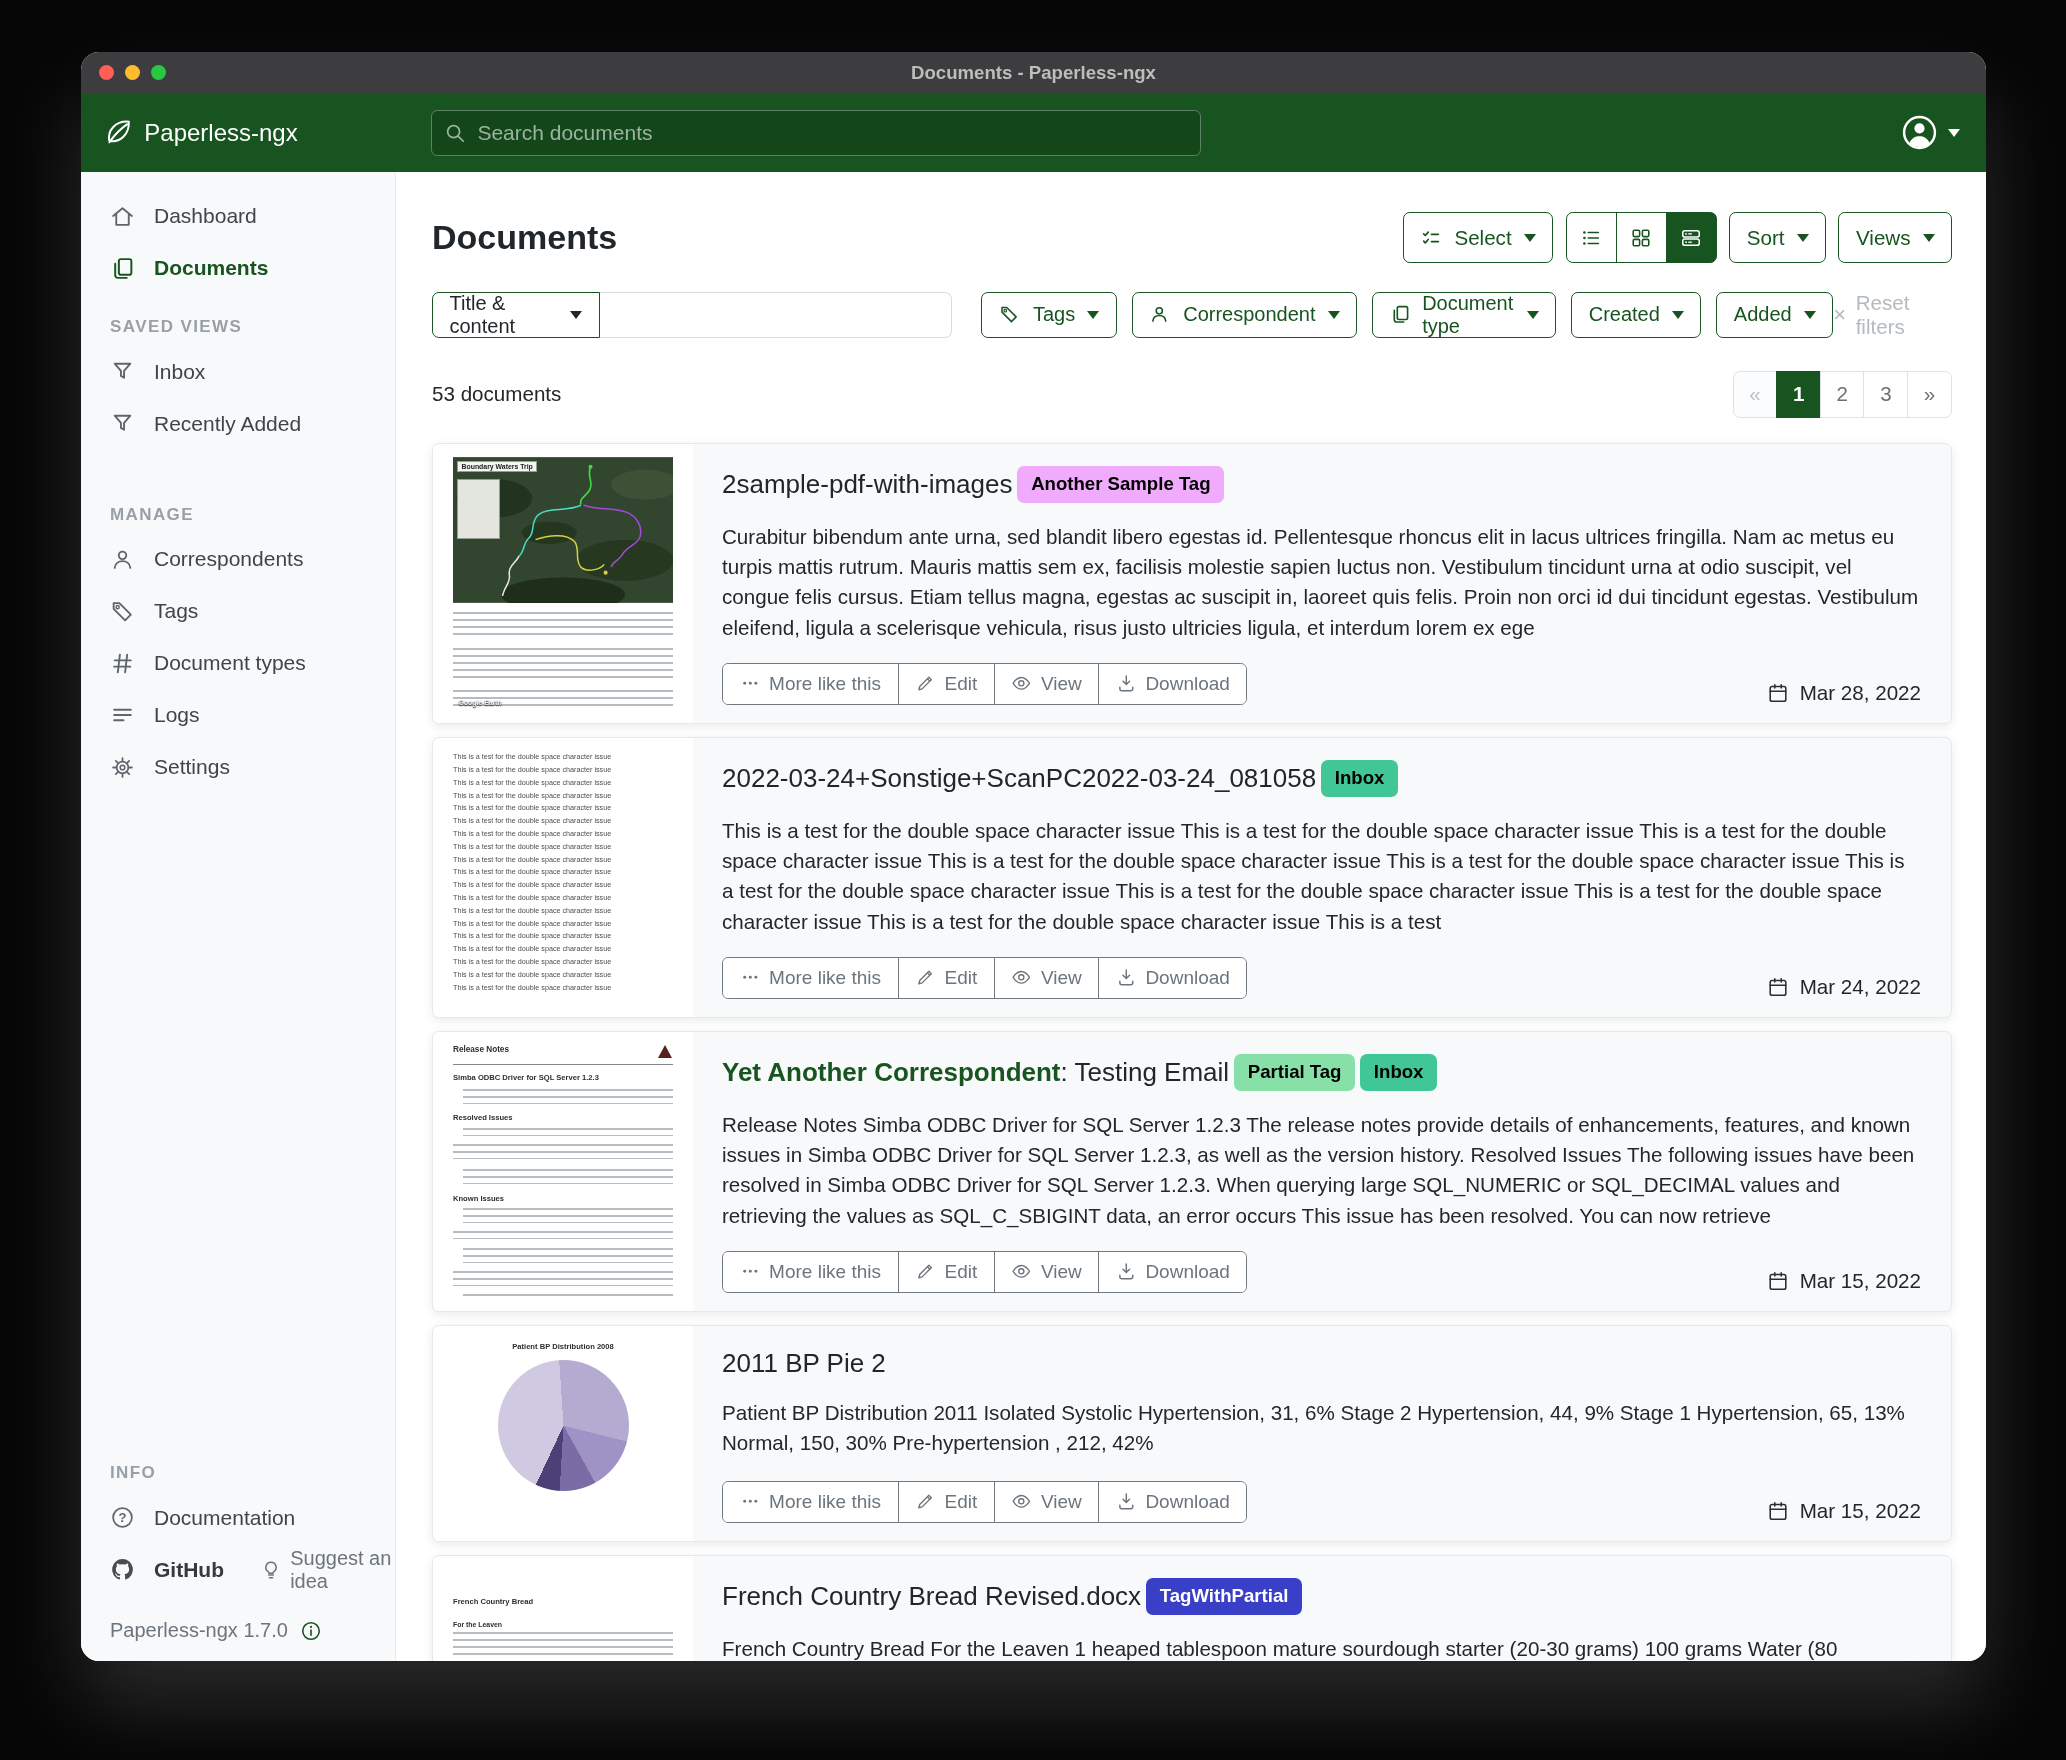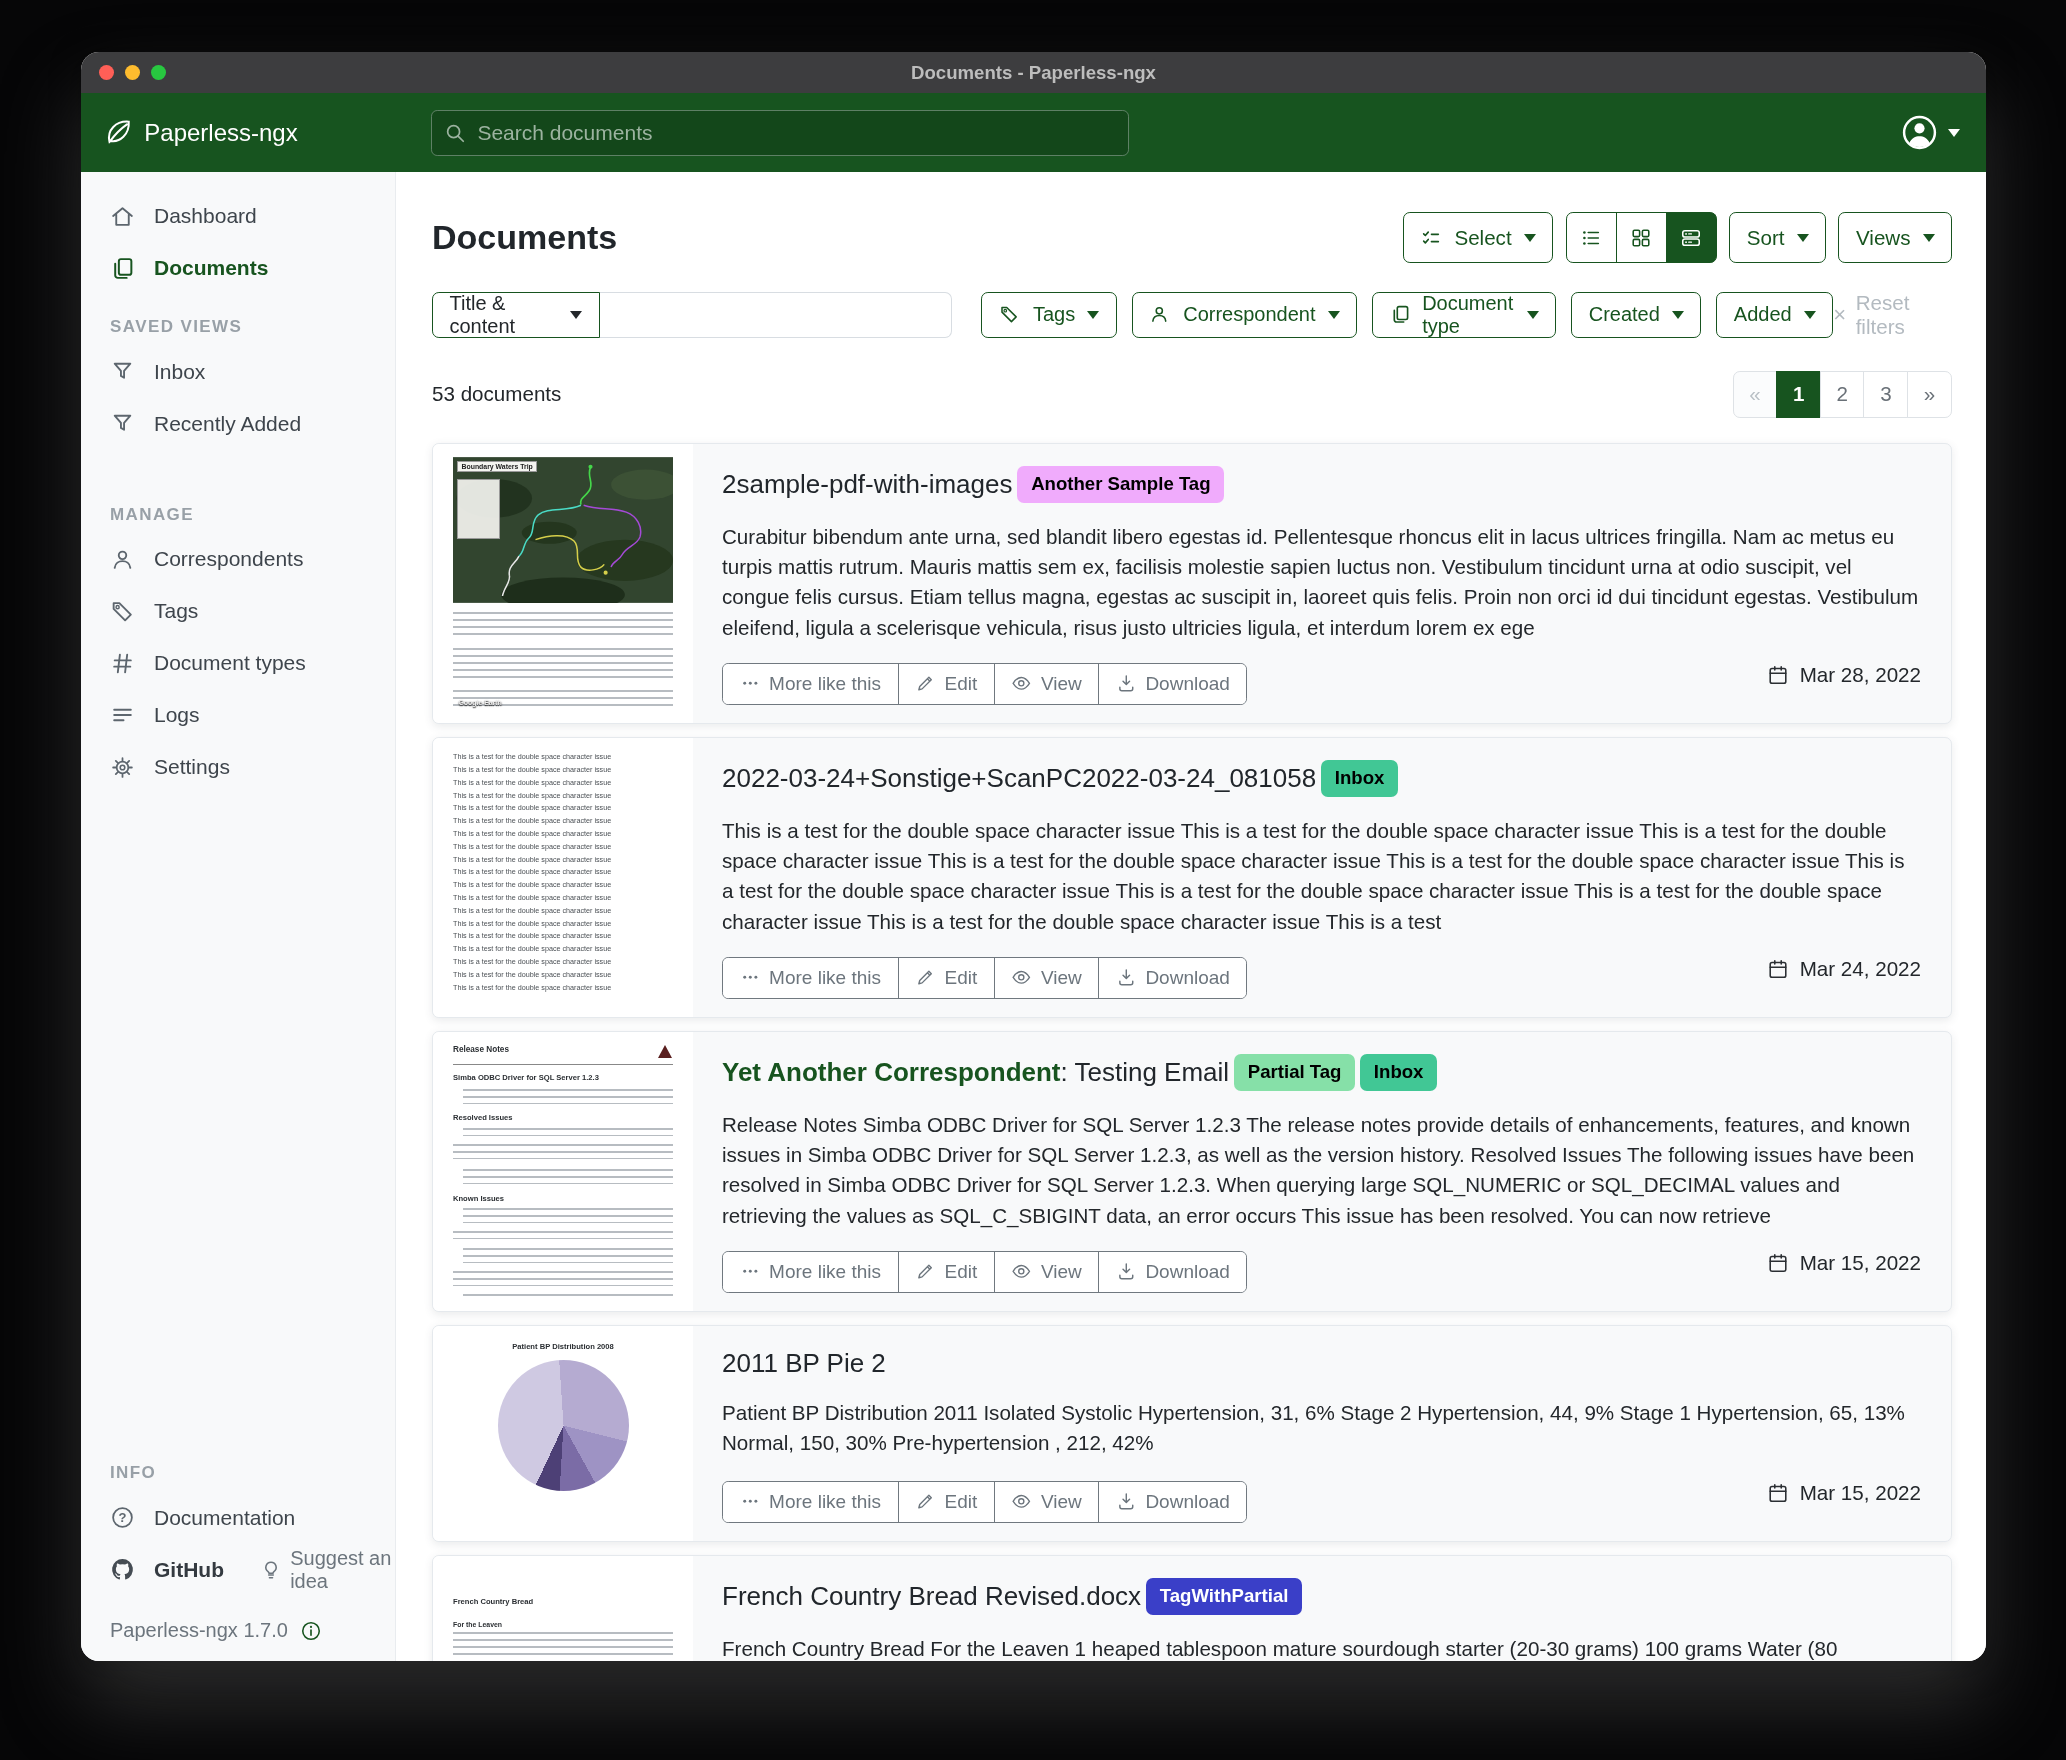--- a/index.html
+++ b/index.html
@@ -11,21 +11,21 @@
   .titlebar { height:41px; background:#3d3d3f; display:flex; align-items:center; justify-content:center; position:relative; }
   .traffic { position:absolute; left:18px; top:0; height:41px; display:flex; align-items:center; gap:11px; }
   .dot { width:15px; height:15px; border-radius:50%; }
   .dot.red{background:#ff5f57;} .dot.yellow{background:#febc2e;} .dot.green{background:#28c840;}
   .tb-title { color:#bdbdbd; font-size:18.6px; font-weight:700; }
 
   
   .navbar { height:79px; background:#17541f; position:relative; display:flex; align-items:center; }
   .brand { display:flex; align-items:center; gap:12.4px; margin-left:23.4px; }
   .brand-label { color:#ffffff; font-size:24px; font-weight:400; }
-  .searchbox { position:absolute; left:350px; top:16.5px; width:698px; height:46px; border:1.4px solid #5e8065;
+  .searchbox { position:absolute; left:350px; top:16.5px; width:770px; height:46px; border:1.4px solid #5e8065;
                background:rgba(0,0,0,.15); border-radius:6.2px; display:flex; align-items:center; padding:0 12.4px; gap:11px; }
   .searchbox input { flex:1; background:transparent; border:none; outline:none; color:#d7e4d9; font-size:21px; font-family:inherit; }
   .searchbox input::placeholder { color:#9cb3a0; }
   .userbox { position:absolute; right:26px; top:0; height:79px; display:flex; align-items:center; gap:9.6px; }
 
   
   .layout { display:flex; height:1489px; }
   .sidebar { width:315px; min-width:315px; background:#f8f9fa; border-right:1.4px solid #e9ecef; position:relative; padding-top:18px; }
   .side-item { display:flex; align-items:center; gap:19px; height:52px; padding-left:29px; color:#3e454c; font-size:21px; cursor:pointer; }
   .side-item .ic { width:25px; height:25px; color:#5d666e; display:flex; }
@@ -89,21 +89,21 @@
   .card-body { flex:1; padding:18px 30px 18px 29px; display:flex; flex-direction:column; overflow:hidden; }
   .title-row { display:flex; align-items:center; gap:5px; margin-top:4.1px; }
   .ctitle { font-size:26px; font-weight:500; color:#21262b; white-space:nowrap; }
   .ctitle .corr { color:#17541f; font-weight:600; }
   .tag { font-size:18.6px; font-weight:700; padding:7.6px 13.7px; border-radius:6.9px; white-space:nowrap; }
   .tag-orange { background:#f0abfc; color:#000; }
   .tag-teal { background:#41c795; color:#000; }
   .tag-lgreen { background:#86e0a8; color:#000; }
   .tag-indigo { background:#3a3fc8; color:#fff; }
   .btext { margin-top:19px; font-size:20.6px; line-height:1.47; color:#23272b; overflow:hidden; }
-  .cfoot { margin-top:auto; display:flex; align-items:flex-start; justify-content:space-between; }
+  .cfoot { margin-top:auto; display:flex; align-items:flex-end; justify-content:space-between; }
   .agroup { display:flex; border:1.4px solid #70787f; border-radius:6.2px; overflow:hidden; background:#fff; }
   .abtn { display:flex; align-items:center; gap:9px; padding:0 16.5px; height:40px; font-size:19px; color:#6c757d; background:#fff;
           border-left:1.4px solid #70787f; cursor:pointer; }
   .abtn:first-child { border-left:none; }
   .abtn .ic { width:20.6px; height:20.6px; display:flex; color:#6c757d; }
   .cdate { display:flex; align-items:center; gap:11px; font-size:20.6px; color:#23272b; }
   .cdate .ic { width:22px; height:22px; display:flex; color:#2b2f33; }
 
   
   .fake { background:repeating-linear-gradient(to bottom,#b7bcc1 0 2.1px,transparent 2.1px 6.9px); }

